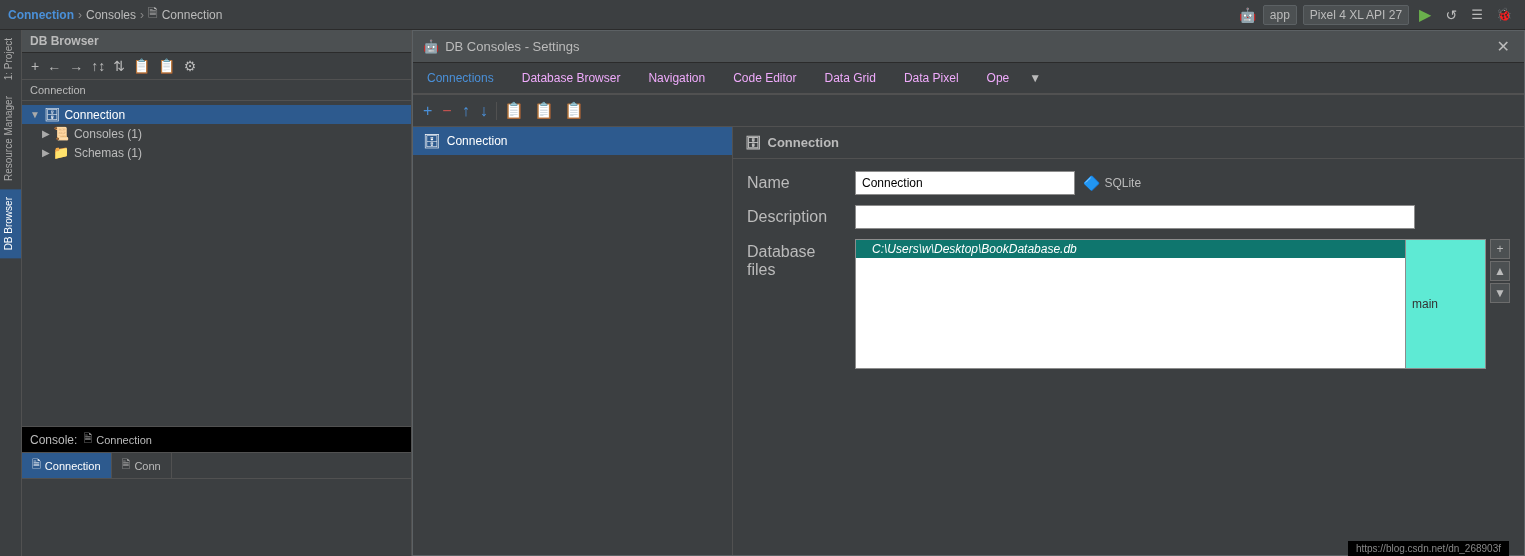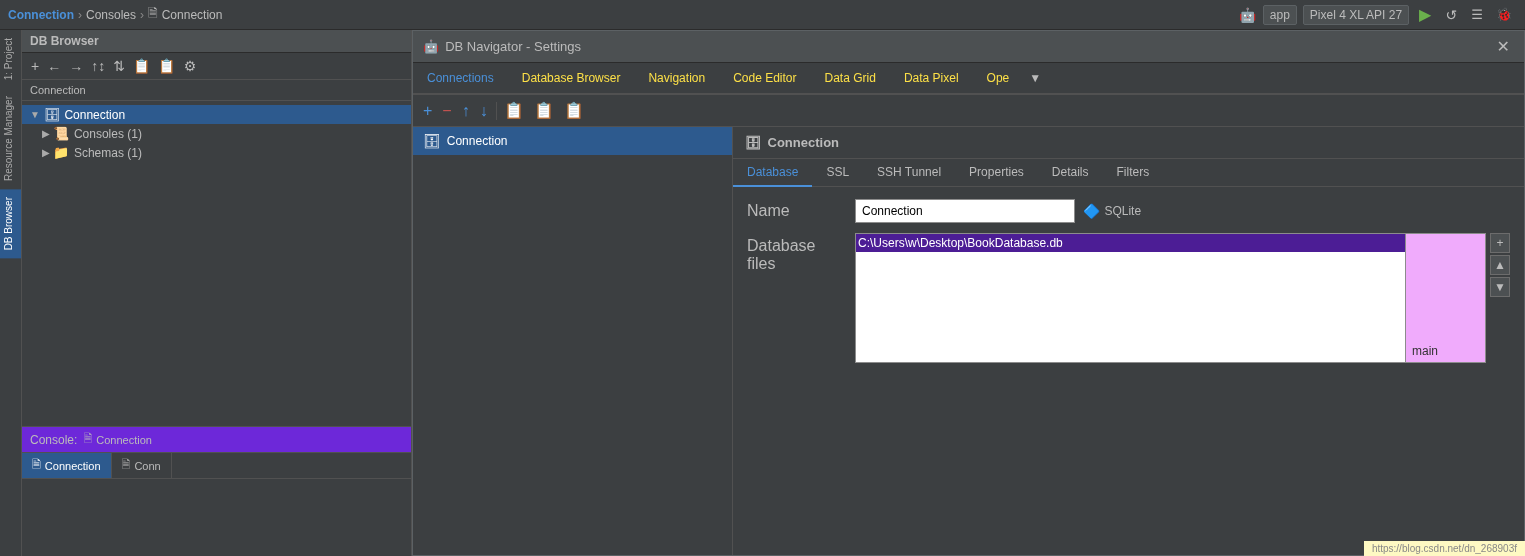--- a/index.html
+++ b/index.html
@@ -32,36 +32,36 @@
     .tree-area { flex: 1; overflow: auto; padding: 4px 0; }
     .tree-item { display: flex; align-items: center; gap: 4px; padding: 2px 8px; cursor: pointer; }
     .tree-item.selected { background: #2d5a8e; color: #fff; }
     .tree-item .arrow { color: #aaa; font-size: 10px; }
     .tree-icon { font-size: 13px; }
     .tree-label { font-size: 12px; }
     .indent1 { padding-left: 20px; }
 
     
     .console-area { border-top: 1px solid #515151; height: 130px; display: flex; flex-direction: column; }
-    .console-header { background: #6d28d9; padding: 3px 8px; font-size: 12px; display: flex; align-items: center; gap: 6px; border-bottom: 1px solid #515151; }
+    .console-header { background: #000000; padding: 3px 8px; font-size: 12px; display: flex; align-items: center; gap: 6px; border-bottom: 1px solid #515151; }
     .console-conn { display: flex; align-items: center; gap: 4px; color: #bbbbbb; font-size: 11px; }
     .console-tabs { display: flex; height: 26px; border-bottom: 1px solid #515151; }
     .console-tab { padding: 4px 10px; font-size: 11px; color: #bbbbbb; cursor: pointer; border-right: 1px solid #515151; display: flex; align-items: center; gap: 4px; }
     .console-tab.active { background: #2d5a8e; color: #fff; }
 
     
     .modal-overlay { position: relative; flex: 1; background: rgba(60,63,65,0.7); }
     .modal { position: absolute; left: 0; top: 0; right: 0; bottom: 0; background: #3c3f41; border: 1px solid #5c6164; display: flex; flex-direction: column; }
     .modal-titlebar { background: #4c5052; padding: 6px 10px; display: flex; align-items: center; justify-content: space-between; border-bottom: 1px solid #2b2b2b; }
     .modal-title { font-size: 13px; color: #bbbbbb; display: flex; align-items: center; gap: 6px; }
     .modal-close { background: none; border: none; color: #bbbbbb; cursor: pointer; font-size: 16px; padding: 0 4px; }
 
     
     .modal-tabs { display: flex; background: #3c3f41; border-bottom: 2px solid #515151; overflow: hidden; }
-    .modal-tab { padding: 8px 14px; font-size: 12px; color: #fde047; cursor: pointer; border-bottom: 2px solid transparent; margin-bottom: -2px; white-space: nowrap; }
+    .modal-tab { padding: 8px 14px; font-size: 12px; color: #f0abfc; cursor: pointer; border-bottom: 2px solid transparent; margin-bottom: -2px; white-space: nowrap; }
     .modal-tab.active { color: #4a90d9; border-bottom: 2px solid #fde047; }
     .modal-tab-more { padding: 8px 6px; color: #bbbbbb; cursor: pointer; }
 
     
     .modal-toolbar { display: flex; align-items: center; gap: 2px; padding: 4px 6px; border-bottom: 1px solid #515151; }
     .mtbtn { background: none; border: none; cursor: pointer; color: #4a90d9; font-size: 16px; padding: 2px 4px; }
     .mtbtn.red { color: #c75450; }
     .mtbtn-sep { width: 1px; background: #515151; height: 18px; margin: 0 2px; }
 
     
@@ -77,31 +77,31 @@
     .detail-tabs { display: flex; border-bottom: 1px solid #515151; }
     .detail-tab { padding: 6px 14px; font-size: 12px; cursor: pointer; color: #bbbbbb; border-bottom: 2px solid transparent; margin-bottom: -1px; }
     .detail-tab.active { color: #4a90d9; border-bottom: 2px solid #4a90d9; }
     .detail-form { padding: 12px 14px; display: flex; flex-direction: column; gap: 10px; }
     .form-row { display: flex; align-items: center; gap: 8px; }
     .form-label { width: 100px; font-size: 16px; color: #bbbbbb; flex-shrink: 0; }
     .form-input { flex: 1; background: #fff; color: #000; border: 1px solid #8c8c8c; padding: 3px 6px; font-size: 12px; height: 24px; }
     .db-type { display: flex; align-items: center; gap: 4px; font-size: 12px; color: #bbbbbb; }
     .db-icon { color: #4a90d9; font-size: 14px; }
     .dbfiles-list { flex: 1; border: 1px solid #8c8c8c; background: #fff; min-height: 120px; overflow: auto; }
-    .dbfile-entry { display: flex; align-items: center; padding: 2px 2px; background: #4c1d95; color: #fff; font-size: 12px; }
+    .dbfile-entry { display: flex; align-items: center; padding: 2px 16px; background: #0f766e; color: #fff; font-size: 12px; font-style: italic; }
     .dbfiles-btns { display: flex; flex-direction: column; gap: 2px; margin-left: 4px; }
     .dbfiles-btn { width: 20px; height: 20px; background: #4c5052; border: 1px solid #6c6c6c; color: #bbbbbb; cursor: pointer; display: flex; align-items: center; justify-content: center; font-size: 12px; }
 
     
     .vert-tabs { width: 22px; background: #3c3f41; border-right: 1px solid #515151; display: flex; flex-direction: column; }
     .vert-tab { writing-mode: vertical-rl; transform: rotate(180deg); font-size: 10px; color: #aaa; padding: 8px 3px; cursor: pointer; text-align: center; }
     .vert-tab.active { background: #2d5a8e; color: #fff; }
 
     
-    .status-bar { position: absolute; bottom: 0; right: 0; background: #fef9c3; color: #888; font-size: 10px; padding: 2px 8px; }
+    .status-bar { position: absolute; bottom: 0; right: 16px; background: #000000; color: #888; font-size: 10px; padding: 2px 8px; }
   </style>
 </head>
 <body>
 
 <div class="top-bar">
   <div class="breadcrumb">
     <span class="active">Connection</span>
     <span class="sep">›</span>
     <span>Consoles</span>
     <span class="sep">›</span>
@@ -178,21 +178,21 @@
       </div>
     </div>
   </div>
 
   <div class="modal-overlay">
     <div class="modal">
 
       <div class="modal-titlebar">
         <div class="modal-title">
           <span>🤖</span>
-          <span>DB Navigator - Settings</span>
+          <span>DB Consoles - Settings</span>
         </div>
         <button class="modal-close">✕</button>
       </div>
 
       <div class="modal-tabs">
         <div class="modal-tab active">Connections</div>
         <div class="modal-tab">Database Browser</div>
         <div class="modal-tab">Navigation</div>
         <div class="modal-tab">Code Editor</div>
         <div class="modal-tab">Data Grid</div>
@@ -219,50 +219,46 @@
             <span class="conn-icon">🗄</span>
             <span>Connection</span>
           </div>
         </div>
 
         <div class="modal-right">
           <div class="conn-detail-header">
             <span>🗄</span>
             <span>Connection</span>
           </div>
-          <div class="detail-tabs">
-            <div class="detail-tab active">Database</div>
-            <div class="detail-tab">SSL</div>
-            <div class="detail-tab">SSH Tunnel</div>
-            <div class="detail-tab">Properties</div>
-            <div class="detail-tab">Details</div>
-            <div class="detail-tab">Filters</div>
-          </div>
           <div class="detail-form">
 
             <div class="form-row">
               <span class="form-label">Name</span>
               <input class="form-input" type="text" style="max-width: 220px;" value="Connection">
               <div class="db-type">
                 <span class="db-icon">🔷</span>
                 <span>SQLite</span>
               </div>
             </div>
 
+            <div class="form-row">
+              <span class="form-label">Description</span>
+              <input class="form-input" type="text" style="max-width: 560px; flex: 1 1 0%;">
+            </div>
 
             <div class="form-row" style="align-items:flex-start;">
               <span class="form-label" style="padding-top:4px;">Database files</span>
               <div style="flex:1; display:flex; gap:0;">
                 <div class="dbfiles-list" style="flex:1; min-height:130px; border:1px solid #8c8c8c; background:#fff; position:relative;">
                   <div class="dbfile-entry">
                     <span>C:\Users\w\Desktop\BookDatabase.db</span>
                   </div>
 
                 </div>
-                <div style="width: 80px; border: 1px solid #8c8c8c; border-left: none; background: #f0abfc; display: flex; align-items: flex-end; padding: 4px 6px;">
+                <div style="width: 80px; border: 1px solid #8c8c8c; border-left: none; background: #5eead4; display: flex; align-items: center; padding: 4px 6px;">
                   <span style="color:#333; font-size:12px;">main</span>
                 </div>
                 <div class="dbfiles-btns">
                   <button class="dbfiles-btn">+</button>
                   <button class="dbfiles-btn">▲</button>
                   <button class="dbfiles-btn">▼</button>
                 </div>
               </div>
             </div>
           </div>

